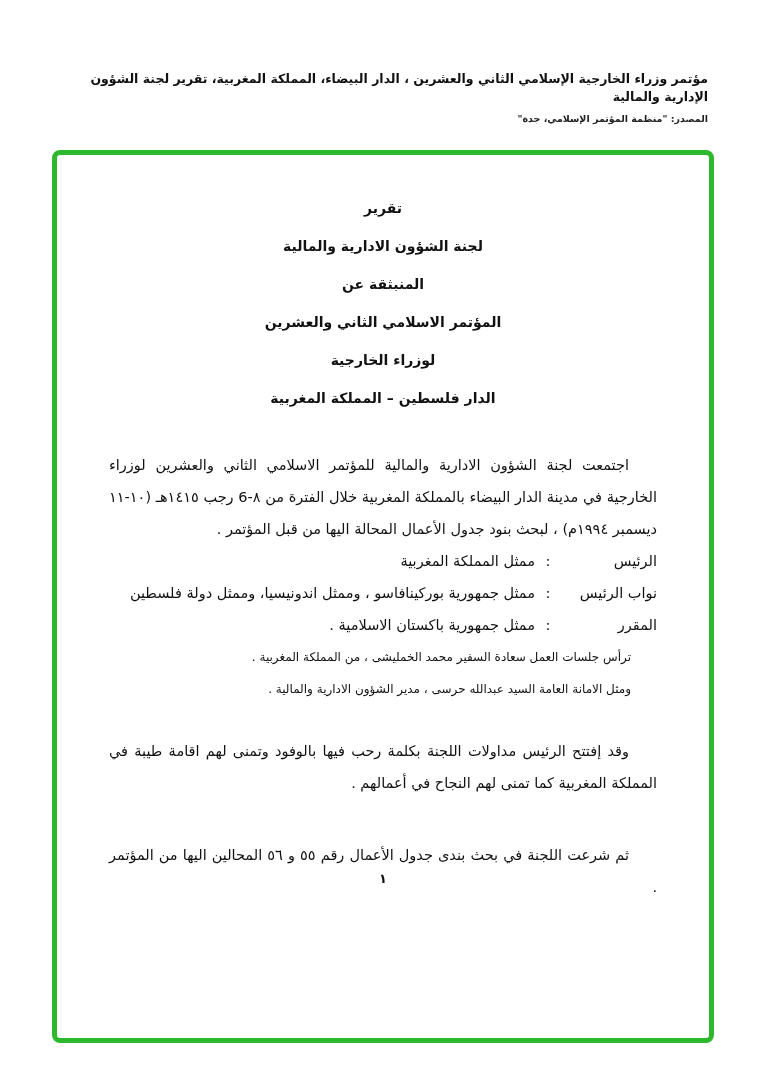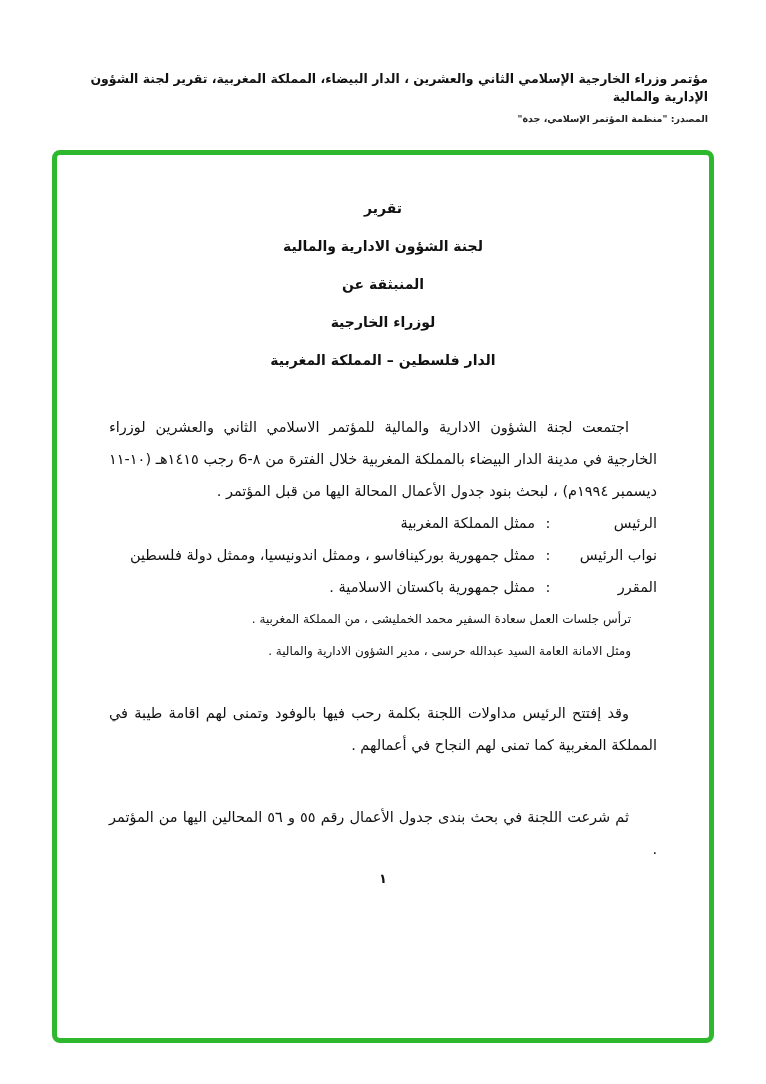--- a/index.html
+++ b/index.html
@@ -97,20 +97,21 @@
     <div class="h-line1">مؤتمر وزراء الخارجية الإسلامي الثاني والعشرين ، الدار البيضاء، المملكة المغربية، تقرير لجنة الشؤون الإدارية والمالية</div>
     <div class="h-line2">المصدر: "منظمة المؤتمر الإسلامي، جدة"</div>
   </div>
 
   <div class="frame" style="border-color: rgb(46, 184, 46);">
 
     <div class="title-block">
       <div class="title-line">تقرير</div>
       <div class="title-line">لجنة الشؤون الادارية والمالية</div>
       <div class="title-line">المنبثقة عن</div>
+      <div class="title-line">المؤتمر الاسلامي الثاني والعشرين</div>
       <div class="title-line">لوزراء الخارجية</div>
       <div class="title-line">الدار فلسطين – المملكة المغربية</div>
     </div>
 
     <p class="para indent gap-lg">اجتمعت لجنة الشؤون الادارية والمالية للمؤتمر الاسلامي الثاني والعشرين لوزراء الخارجية في مدينة الدار البيضاء بالمملكة المغربية خلال الفترة من ٨-6 رجب ١٤١٥هـ (١٠-١١ ديسمبر ١٩٩٤م) ، لبحث بنود جدول الأعمال المحالة اليها من قبل المؤتمر .</p>
 
 
     <div class="roles">
       <div class="role-row">
         <span class="role-label">الرئيس</span>

